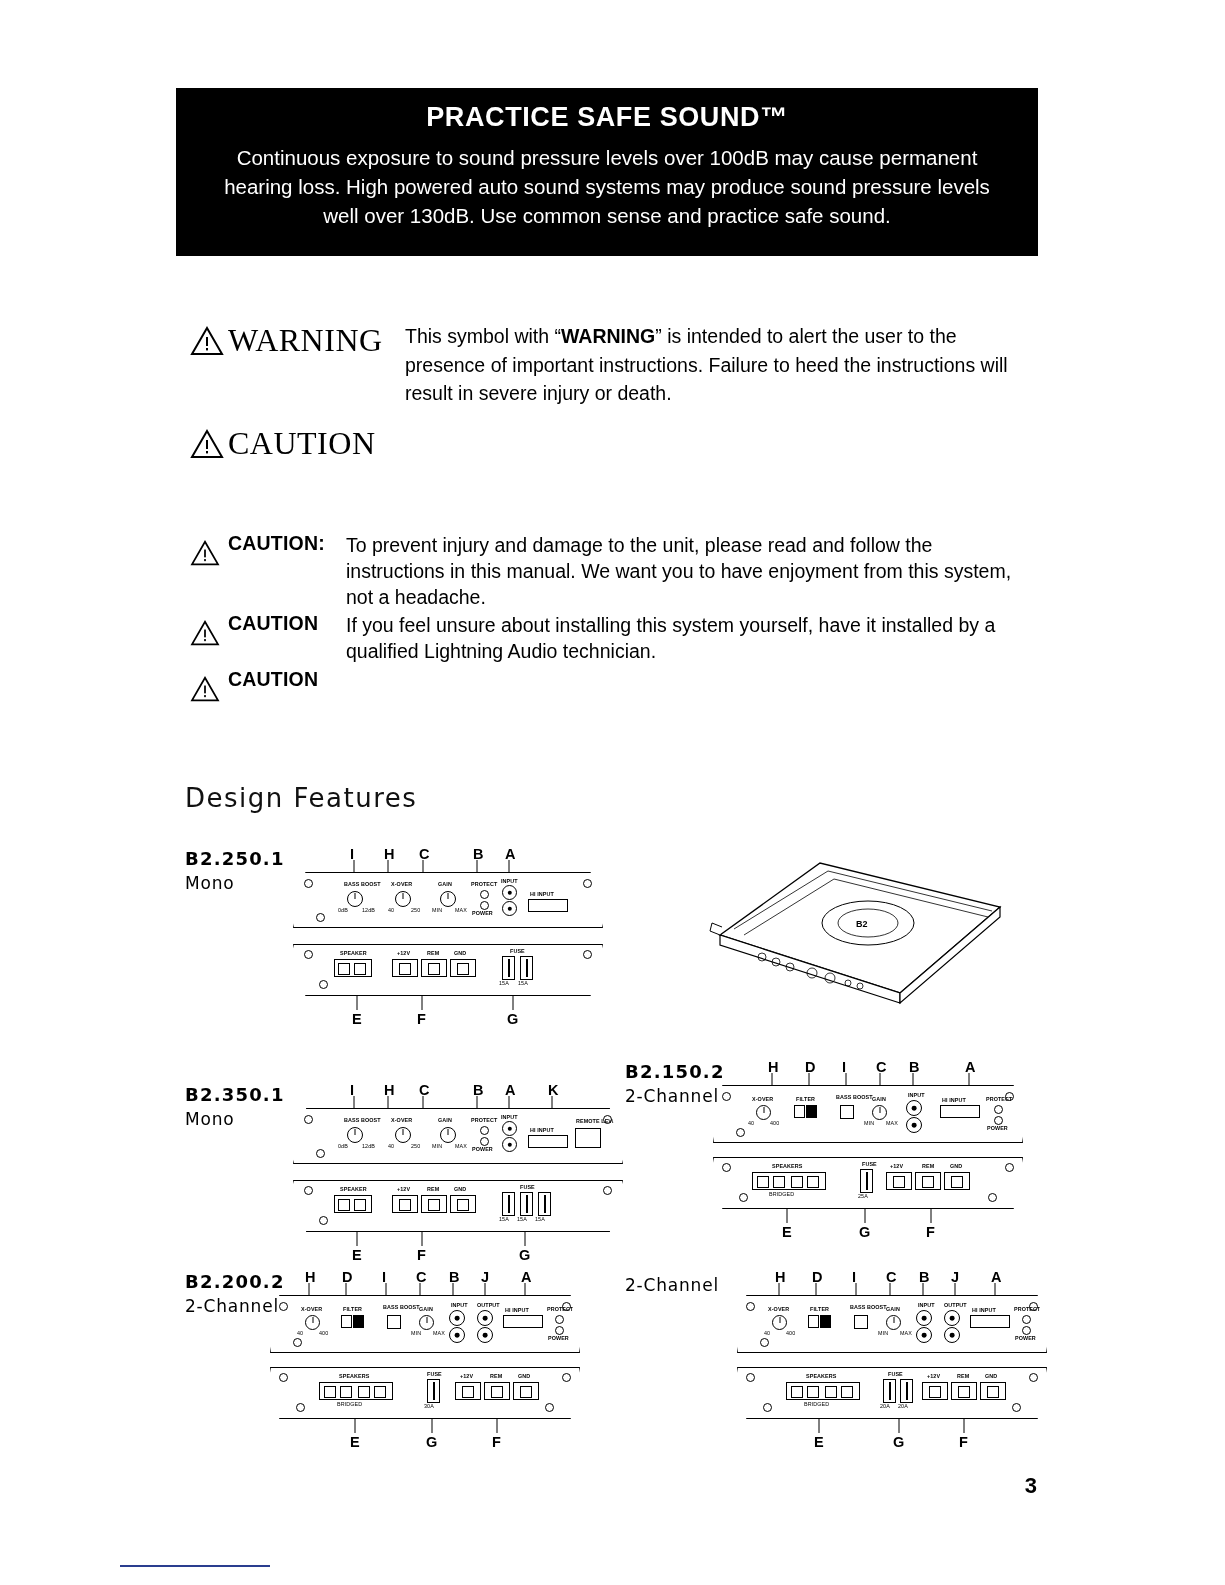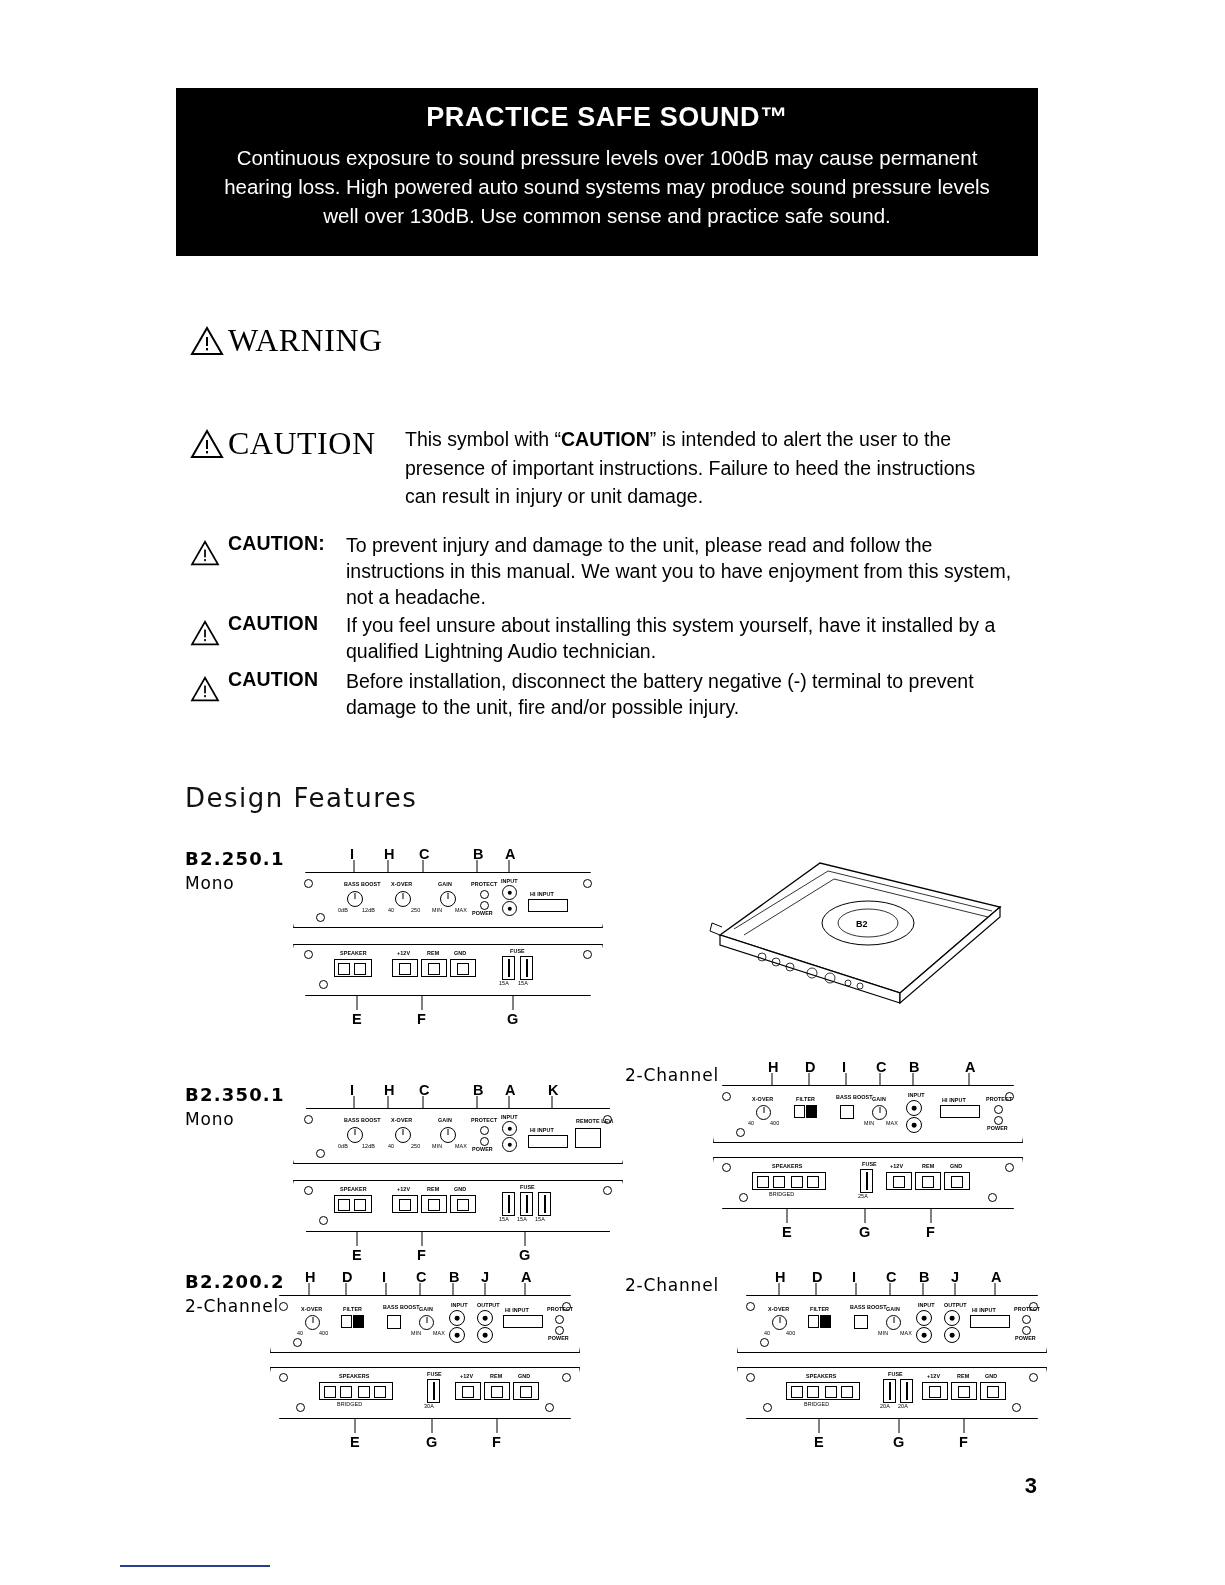--- a/index.html
+++ b/index.html
@@ -259,36 +259,36 @@
     <div class="symbol-label">
       <span class="tri">
         <svg width="34" height="30" viewBox="0 0 34 30">
           <polygon points="17,2 32,28 2,28" fill="none" stroke="#000" stroke-width="2"></polygon>
           <rect x="16" y="11" width="2" height="9" fill="#000"></rect>
           <rect x="16" y="22" width="2" height="2.4" fill="#000"></rect>
         </svg>
       </span>
       <span class="symbol-word">WARNING</span>
     </div>
+    <div class="symbol-text">
+      <span>This symbol with “</span><b>WARNING</b><span>” is intended to alert the user to the presence of important instructions. Failure to heed the instructions will result in severe injury or death.</span>
+    </div>
   </div>
 
   <div class="symbol-row" style="left:190px; top:425px; width:830px;">
     <div class="symbol-label">
       <span class="tri">
         <svg width="34" height="30" viewBox="0 0 34 30">
           <polygon points="17,2 32,28 2,28" fill="none" stroke="#000" stroke-width="2"></polygon>
           <rect x="16" y="11" width="2" height="9" fill="#000"></rect>
           <rect x="16" y="22" width="2" height="2.4" fill="#000"></rect>
         </svg>
       </span>
       <span class="symbol-word">CAUTION</span>
     </div>
-    <div class="symbol-text">
-      <span>This symbol with “</span><b>CAUTION</b><span>” is intended to alert the user to the presence of important instructions. Failure to heed the instructions can result in injury or unit damage.</span>
-    </div>
   </div>
 
   <div class="caution-item" style="left:190px; top:532px; width:850px;">
     <div class="caution-icon">
       <svg width="30" height="26" viewBox="0 0 34 30">
         <polygon points="17,2 32,28 2,28" fill="none" stroke="#000" stroke-width="2"></polygon>
         <rect x="16" y="11" width="2" height="9" fill="#000"></rect>
         <rect x="16" y="22" width="2" height="2.4" fill="#000"></rect>
       </svg>
     </div>
@@ -310,21 +310,20 @@
 
   <div class="caution-item" style="left:190px; top:668px; width:850px;">
     <div class="caution-icon">
       <svg width="30" height="26" viewBox="0 0 34 30">
         <polygon points="17,2 32,28 2,28" fill="none" stroke="#000" stroke-width="2"></polygon>
         <rect x="16" y="11" width="2" height="9" fill="#000"></rect>
         <rect x="16" y="22" width="2" height="2.4" fill="#000"></rect>
       </svg>
     </div>
     <div class="caution-word">CAUTION</div>
-    <div class="caution-body">Before installation, disconnect the battery negative (-) terminal to prevent damage to the unit, fire and/or possible injury.</div>
   </div>
 
   <div class="section-heading" id="design-heading">Design Features</div>
 
   <div class="amp-block" style="left:185px; top:832px; width:430px; height:185px;">
     <div class="amp-name">B2.250.1</div>
     <div class="amp-type">Mono</div>
 
     <div class="callout" style="left:165px; top:-2px;">I</div>
     <div class="callout" style="left:199px; top:-2px;">H</div>
@@ -509,20 +508,21 @@
       <line x1="172" y1="0" x2="172" y2="14" stroke="#000" stroke-width="1"></line>
       <line x1="237" y1="0" x2="237" y2="14" stroke="#000" stroke-width="1"></line>
       <line x1="340" y1="0" x2="340" y2="14" stroke="#000" stroke-width="1"></line>
     </svg>
     <div class="callout" style="left:167px; top:163px;">E</div>
     <div class="callout" style="left:232px; top:163px;">F</div>
     <div class="callout" style="left:334px; top:163px;">G</div>
   </div>
 
   <div class="amp-block" style="left:625px; top:1045px; width:430px; height:190px;">
+    <div class="amp-name">B2.150.2</div>
     <div class="amp-type">2-Channel</div>
 
     <div class="callout" style="left:143px; top:-2px;">H</div>
     <div class="callout" style="left:180px; top:-2px;">D</div>
     <div class="callout" style="left:217px; top:-2px;">I</div>
     <div class="callout" style="left:251px; top:-2px;">C</div>
     <div class="callout" style="left:284px; top:-2px;">B</div>
     <div class="callout" style="left:340px; top:-2px;">A</div>
     <svg style="position:absolute; left:0; top:12px;" width="430" height="12">
       <line x1="147" y1="0" x2="147" y2="12" stroke="#000" stroke-width="1"></line>

